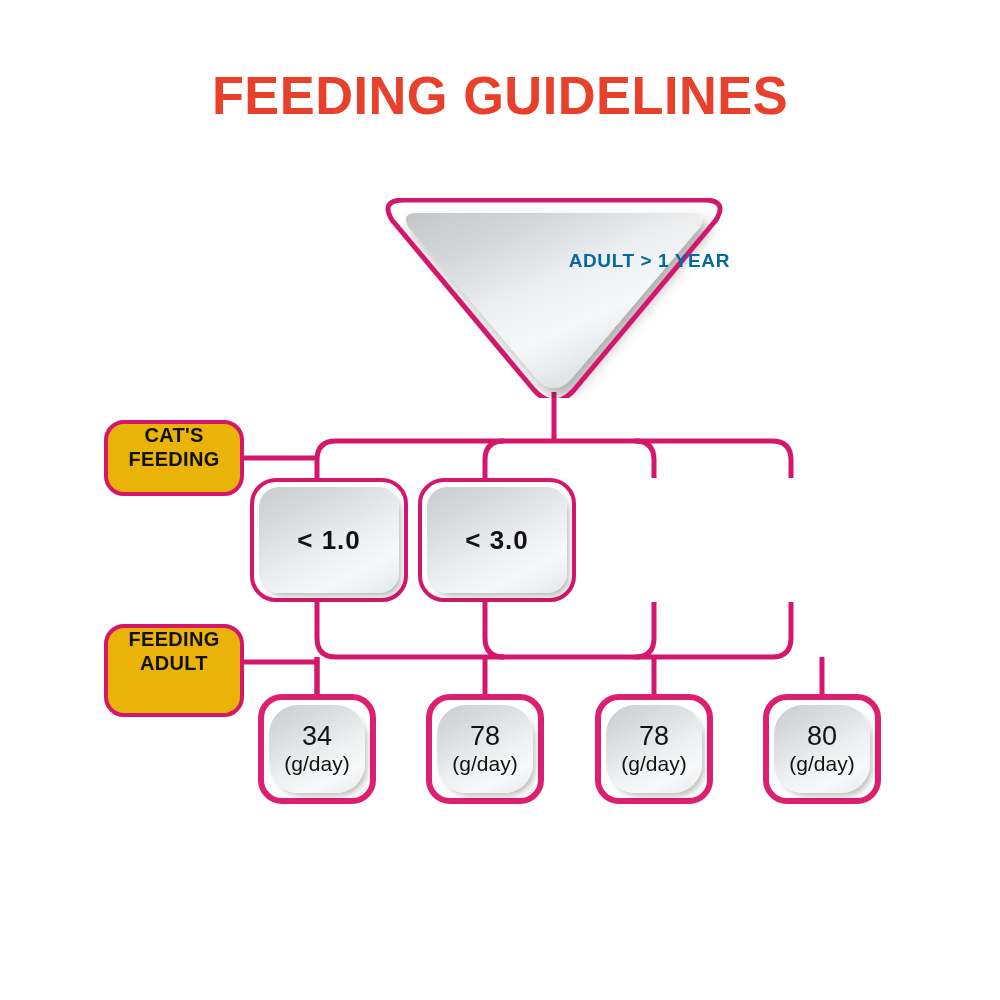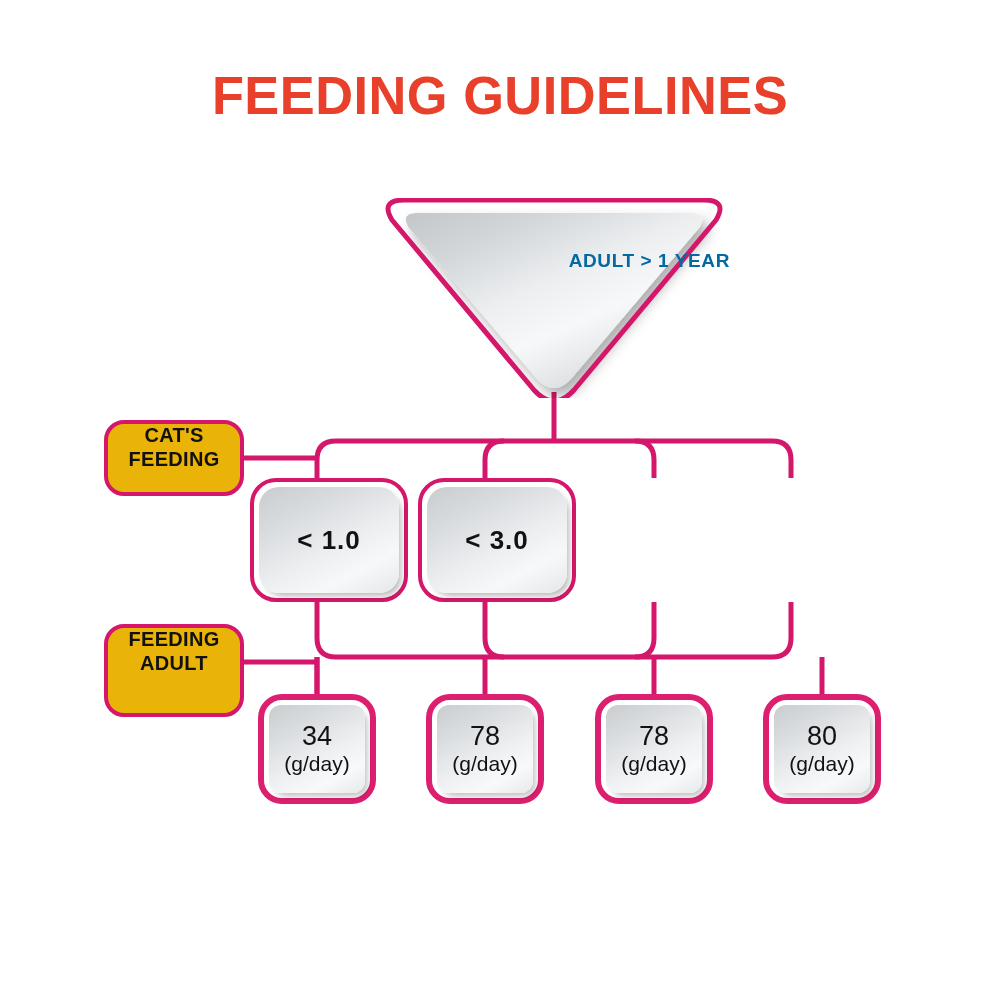--- a/index.html
+++ b/index.html
@@ -137,21 +137,21 @@
     width: 118px;
     height: 110px;
     border: 6px solid #DD1F6F;
     border-radius: 24px;
     background: #ffffff;
     z-index: 3;
   }
   .fbox .plate {
     position: absolute;
     left: 5px; top: 5px; right: 5px; bottom: 5px;
-    border-radius: 12px;
+    border-radius: 29px;
     background: linear-gradient(152deg, #c9cdd0 0%, #d9dcdf 26%, #eef0f1 58%, #f8f9fa 78%, #e6e9eb 100%);
     box-shadow: 4px 5px 6px -2px rgba(0,0,0,0.26);
     display: flex;
     flex-direction: column;
     align-items: center;
     justify-content: center;
   }
   .fbox .amt {
     font-family: "Liberation Sans", sans-serif;
     font-weight: 400;

